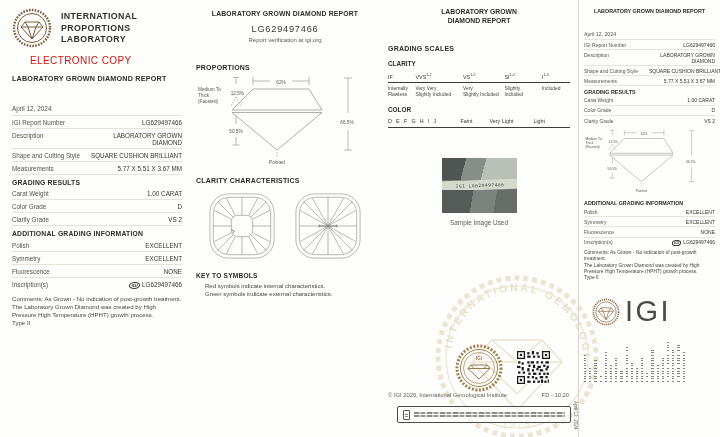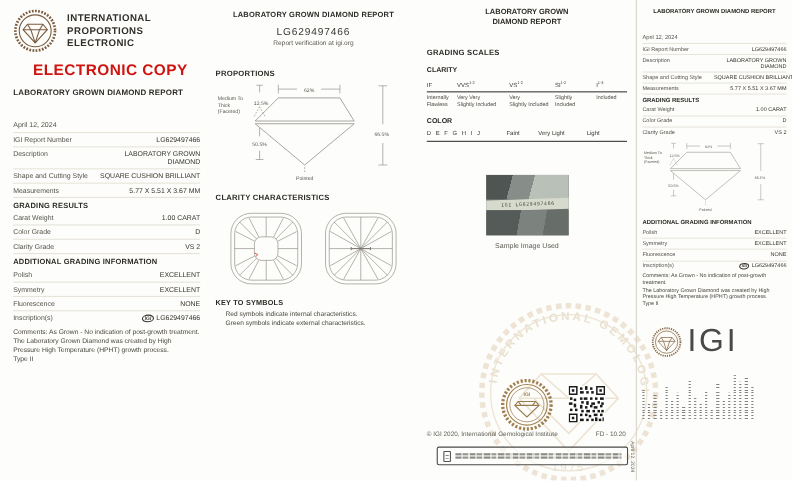--- a/index.html
+++ b/index.html
@@ -11,21 +11,21 @@
   
   #watermark { position:absolute; left:425px; top:262px; z-index:0; opacity:.95; }
   
   #fold-line { position:absolute; left:578px; top:0; width:1px; height:437px; background:#d8d4ca; z-index:1; }
   
   .panel { position:absolute; z-index:2; }
   
   #left-panel { left:12px; top:8px; width:170px; }
   .logo-row { display:flex; align-items:flex-start; }
   .inst-name { margin-left:9px; margin-top:3px; font-size:8.8px; font-weight:bold; letter-spacing:.4px; line-height:11.5px; color:#33302c; }
-  .ecopy { margin-left:18px; margin-top:7px; font-size:14px; font-weight:bold; letter-spacing:.4px; color:#cf1410; }
+  .ecopy { margin-left:18px; margin-top:7px; font-size:10px; font-weight:normal; letter-spacing:.4px; color:#cf1410; }
   .lp-title { margin-top:8px; font-size:7.2px; font-weight:bold; letter-spacing:.2px; color:#2e2c28; }
   .lp-date { margin-top:22px; font-size:6.4px; color:#55524c; padding-bottom:3px; border-bottom:.6px solid #e7e3da; }
   .row { display:flex; justify-content:space-between; align-items:flex-start; padding:2.8px 0 2.2px; border-bottom:.6px solid #e7e3da; }
   .row .lbl { font-size:6.3px; color:#55524c; }
   .row .val { font-size:6.3px; color:#39362f; text-align:right; max-width:96px; }
   .hdg { padding:4px 0 1.5px; font-size:6.8px; font-weight:bold; color:#2e2c28; letter-spacing:.2px; }
   .comments { margin-top:4px; font-size:6.1px; line-height:1.3; color:#49463f; }
   .igi-mini { display:inline-block; font-size:4.6px; font-weight:bold; border:.6px solid #39362f; border-radius:50%; padding:0 1.5px; margin-right:2px; transform:skewX(-8deg); }
   
   #middle-panel { left:196px; top:10px; width:178px; }
@@ -134,21 +134,21 @@
         <circle cx="20" cy="20" r="14.5" fill="none" stroke="#7b5c3f" stroke-width="1"></circle>
         <g stroke="#7b5c3f" stroke-width="1" fill="none">
           <path d="M13,14 H27 L31,19 L20,31 L9,19 Z"></path>
           <path d="M9,19 H31"></path>
           <path d="M13,14 L16,19 M27,14 L24,19 M16,19 L20,31 M24,19 L20,31"></path>
         </g>
       </svg>
       <div class="inst-name">
         <div>INTERNATIONAL</div>
         <div>PROPORTIONS</div>
-        <div>ELECTRONIC</div>
+        <div>LABORATORY</div>
       </div>
     </div>
     <div class="ecopy">ELECTRONIC COPY</div>
     <div class="lp-title">LABORATORY GROWN DIAMOND REPORT</div>
     <div class="lp-date">April 12, 2024</div>
 
     <div class="row">
       <span class="lbl">IGI Report Number</span>
       <span class="val">LG629497466</span>
     </div>

